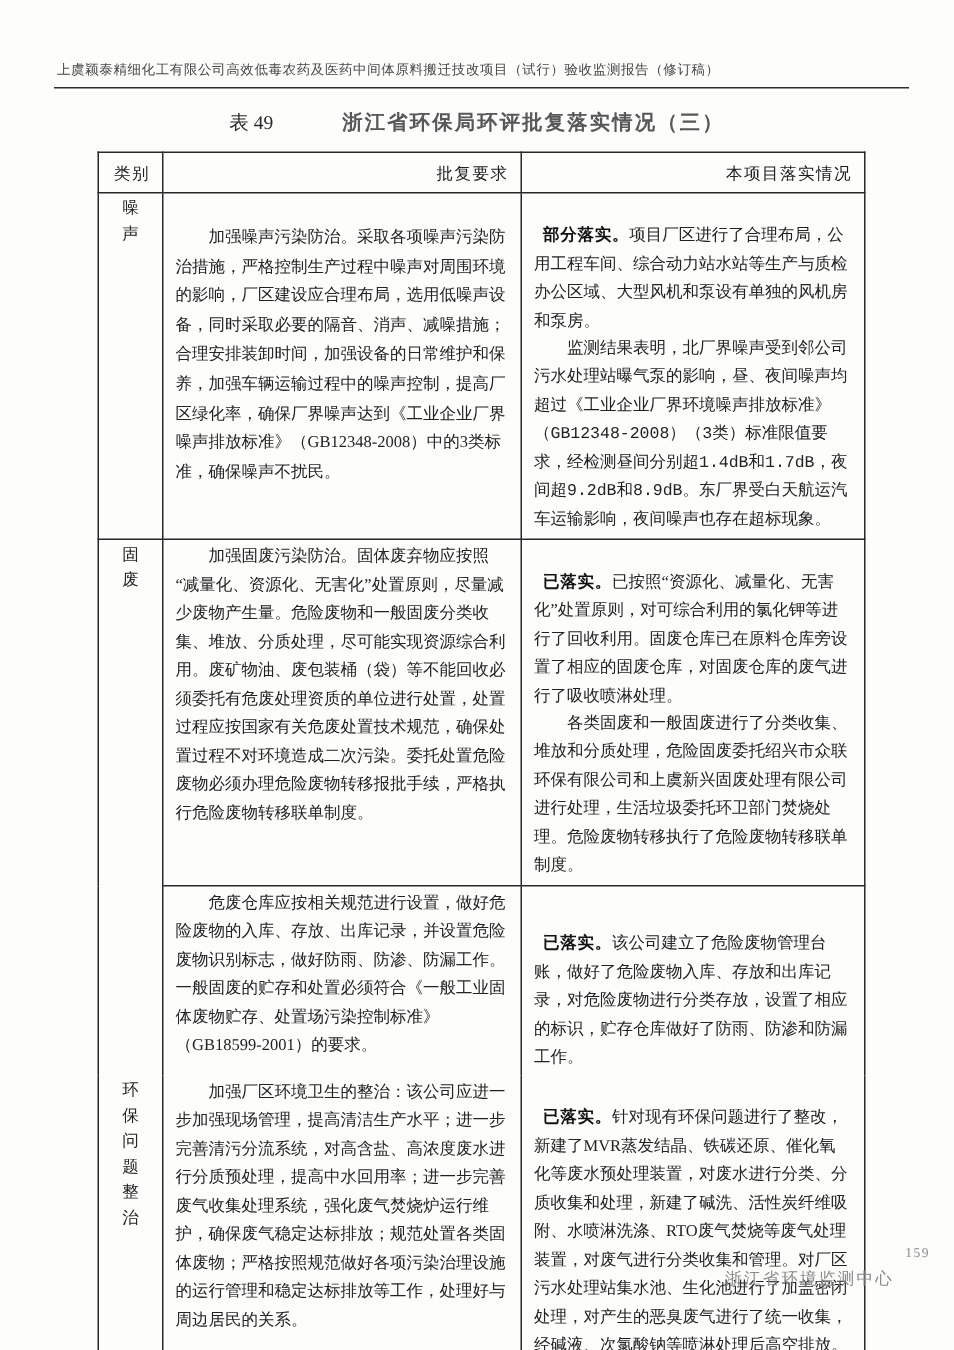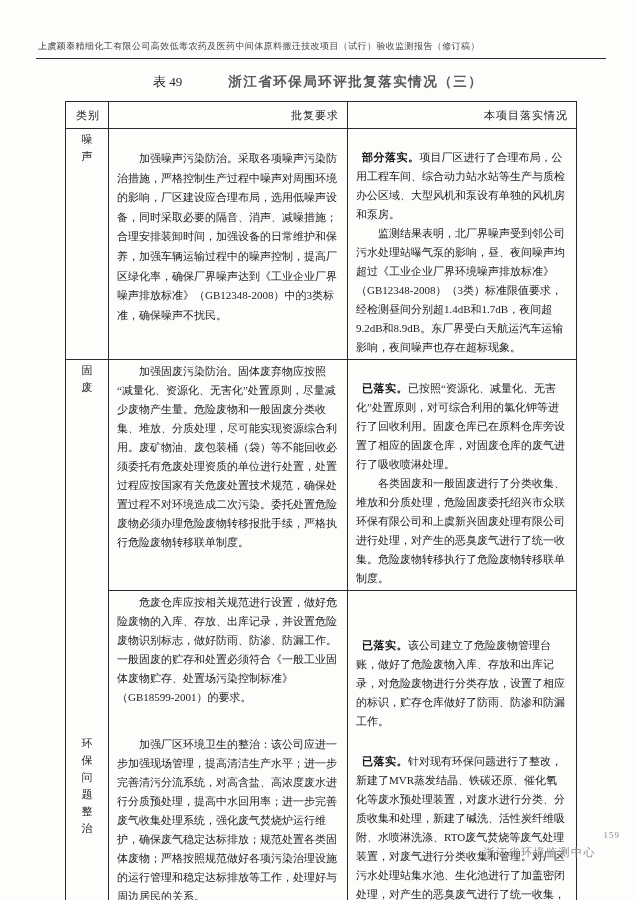--- a/index.html
+++ b/index.html
@@ -82,24 +82,24 @@
   .p-req{
     text-indent:2em;
     line-height:19px;
     color:#242424;
   }
   .p-imp{
     line-height:19px;
     color:#242424;
   }
   .p-first{text-indent:0.55em;margin-top:17px;}
-  .p-next{text-indent:2em;}
+  .p-next{text-indent:2em;font-family:Liberation Mono, monospace;}
   .status{font-weight:bold;color:#141414;letter-spacing:0.5px;}
   .pad-top-lg{padding-top:20px !important;}
-  .gap-top{margin-top:43px;}
+  .gap-top{margin-top:27px;}
   tr.r1{height:211px;}
   tr.r2a{height:192px;}
   tr.r2b{height:118px;}
   tr.r3{height:175px;}
   tr.no-top-line td{border-top-style:hidden;}
   .req1{line-height:19.6px;}
   
   .page-number{
     position:absolute;
     left:0;right:16px;
@@ -160,21 +160,21 @@
 
     <tr class="r2a">
       <td class="cat" rowspan="2">
         <span class="vtxt">固废</span>
       </td>
       <td>
         <p class="p-req">加强固废污染防治。固体废弃物应按照“减量化、资源化、无害化”处置原则，尽量减少废物产生量。危险废物和一般固废分类收集、堆放、分质处理，尽可能实现资源综合利用。废矿物油、废包装桶（袋）等不能回收必须委托有危废处理资质的单位进行处置，处置过程应按国家有关危废处置技术规范，确保处置过程不对环境造成二次污染。委托处置危险废物必须办理危险废物转移报批手续，严格执行危险废物转移联单制度。</p>
       </td>
       <td>
         <p class="p-imp p-first"><b class="status">已落实。</b><span>已按照“资源化、减量化、无害化”处置原则，对可综合利用的氯化钾等进行了回收利用。固废仓库已在原料仓库旁设置了相应的固废仓库，对固废仓库的废气进行了吸收喷淋处理。</span></p>
-        <p class="p-imp p-next">各类固废和一般固废进行了分类收集、堆放和分质处理，危险固废委托绍兴市众联环保有限公司和上虞新兴固废处理有限公司进行处理，对产生的恶臭废气进行了统一收集。危险废物转移执行了危险废物转移联单制度。</p>
+        <p class="p-imp p-next">各类固废和一般固废进行了分类收集、堆放和分质处理，危险固废委托绍兴市众联环保有限公司和上虞新兴固废处理有限公司进行处理，生活垃圾委托环卫部门焚烧处理。危险废物转移执行了危险废物转移联单制度。</p>
       </td>
     </tr>
 
     <tr class="r2b">
       <td>
         <p class="p-req">危废仓库应按相关规范进行设置，做好危险废物的入库、存放、出库记录，并设置危险废物识别标志，做好防雨、防渗、防漏工作。一般固废的贮存和处置必须符合《一般工业固体废物贮存、处置场污染控制标准》（GB18599-2001）的要求。</p>
       </td>
       <td>
         <p class="p-imp p-first gap-top"><b class="status">已落实。</b><span>该公司建立了危险废物管理台账，做好了危险废物入库、存放和出库记录，对危险废物进行分类存放，设置了相应的标识，贮存仓库做好了防雨、防渗和防漏工作。</span></p>
       </td>

